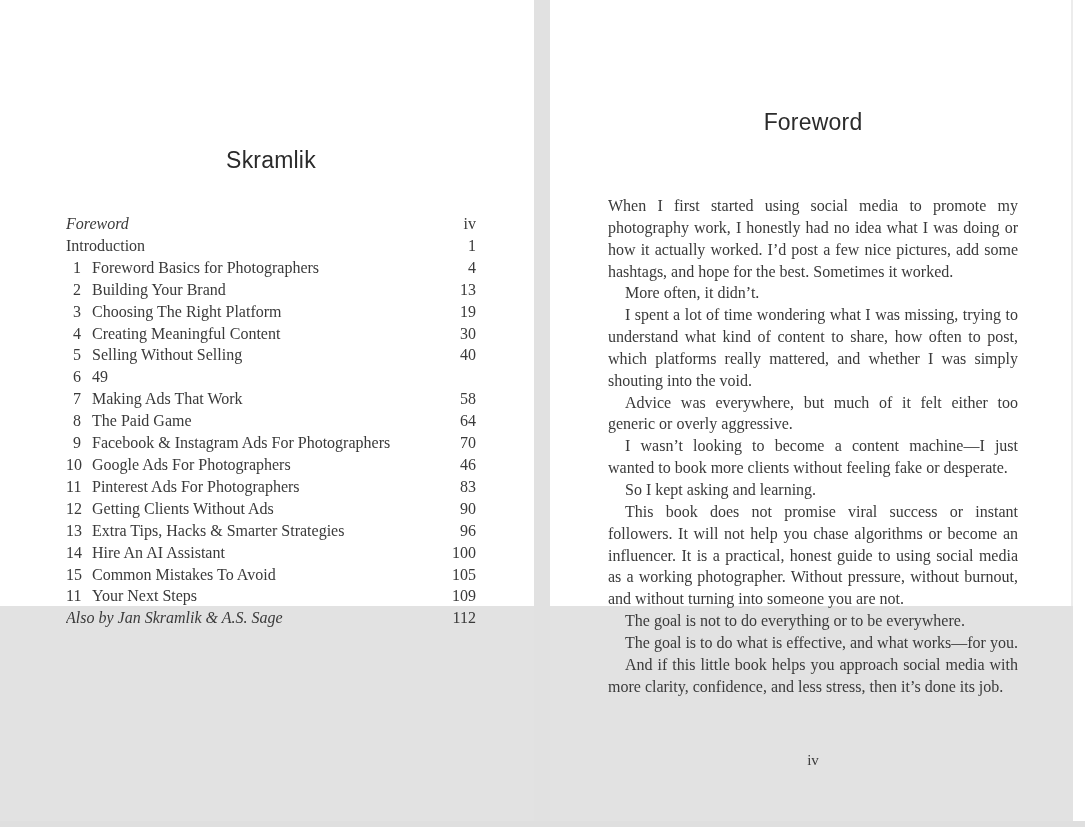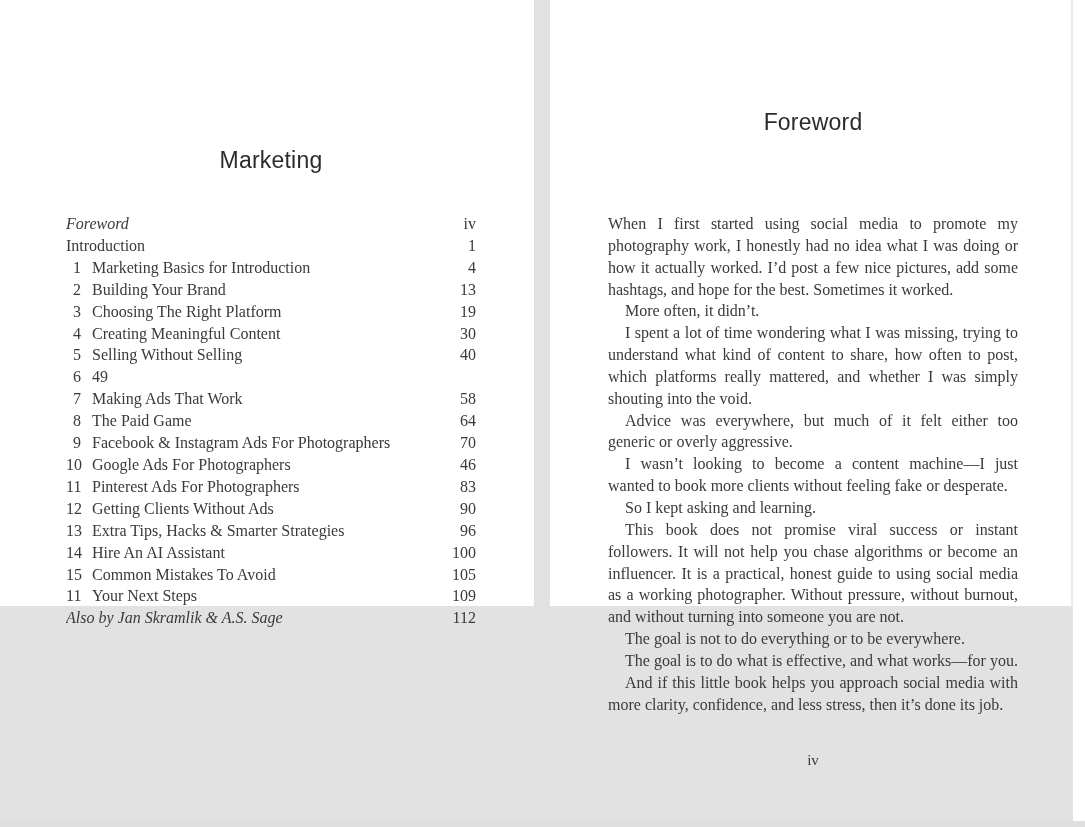--- a/index.html
+++ b/index.html
@@ -53,21 +53,21 @@
     width: 15px;
     text-align: right;
     margin-right: 11px;
     flex: none;
   }
   .toc-label { flex: 1; padding-right: 8px; white-space: nowrap; overflow: hidden; }
   .toc-page { flex: none; text-align: right; }
   .italic { font-style: italic; }
   .body-text {
     position: absolute;
-    left: 58px; top: 213px; width: 410px;
+    left: 58px; top: 195px; width: 410px;
     font-size: 16px;
     line-height: 21.85px;
     text-align: justify;
     color: #3a3a3a;
   }
   .body-text p { margin: 0; text-indent: 17px; }
   .body-text p.first { text-indent: 0; }
   .folio {
     position: absolute;
     top: 752px; left: 58px; width: 410px;
@@ -75,33 +75,33 @@
     font-size: 15px;
     color: #3a3a3a;
   }
 </style>
 </head>
 <body>
 
 <div class="spread">
 
   <div class="page page-left">
-    <h1 class="page-title">Marketing</h1>
+    <h1 class="page-title">Skramlik</h1>
     <div class="toc" id="toc">
         <div class="toc-row">
           <span class="toc-label italic">Foreword</span>
           <span class="toc-page">iv</span>
         </div>
         <div class="toc-row">
           <span class="toc-label">Introduction</span>
           <span class="toc-page">1</span>
         </div>
         <div class="toc-row">
           <span class="toc-num">1</span>
-          <span class="toc-label">Marketing Basics for Introduction</span>
+          <span class="toc-label">Foreword Basics for Photographers</span>
           <span class="toc-page">4</span>
         </div>
         <div class="toc-row">
           <span class="toc-num">2</span>
           <span class="toc-label">Building Your Brand</span>
           <span class="toc-page">13</span>
         </div>
         <div class="toc-row">
           <span class="toc-num">3</span>
           <span class="toc-label">Choosing The Right Platform</span>

